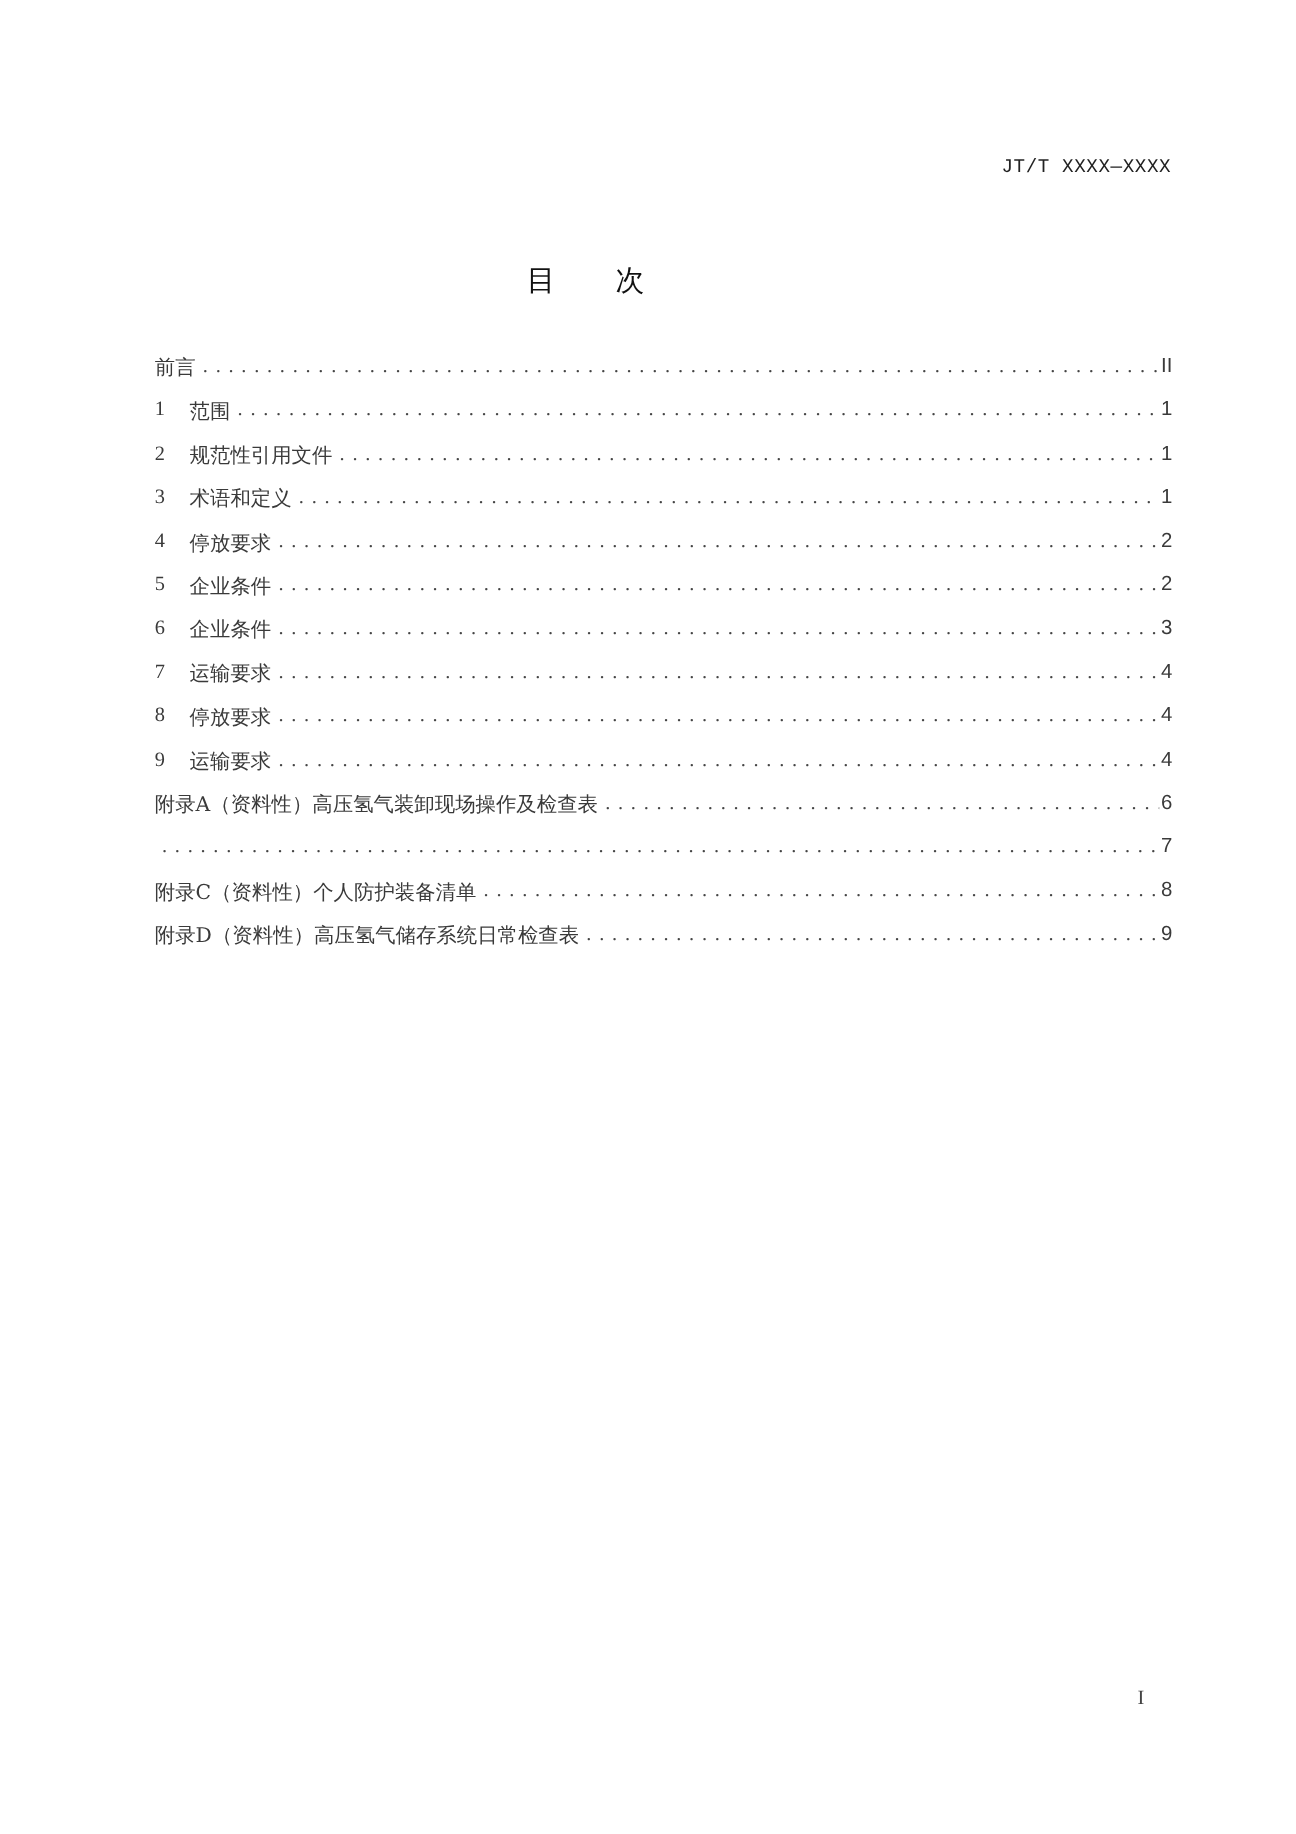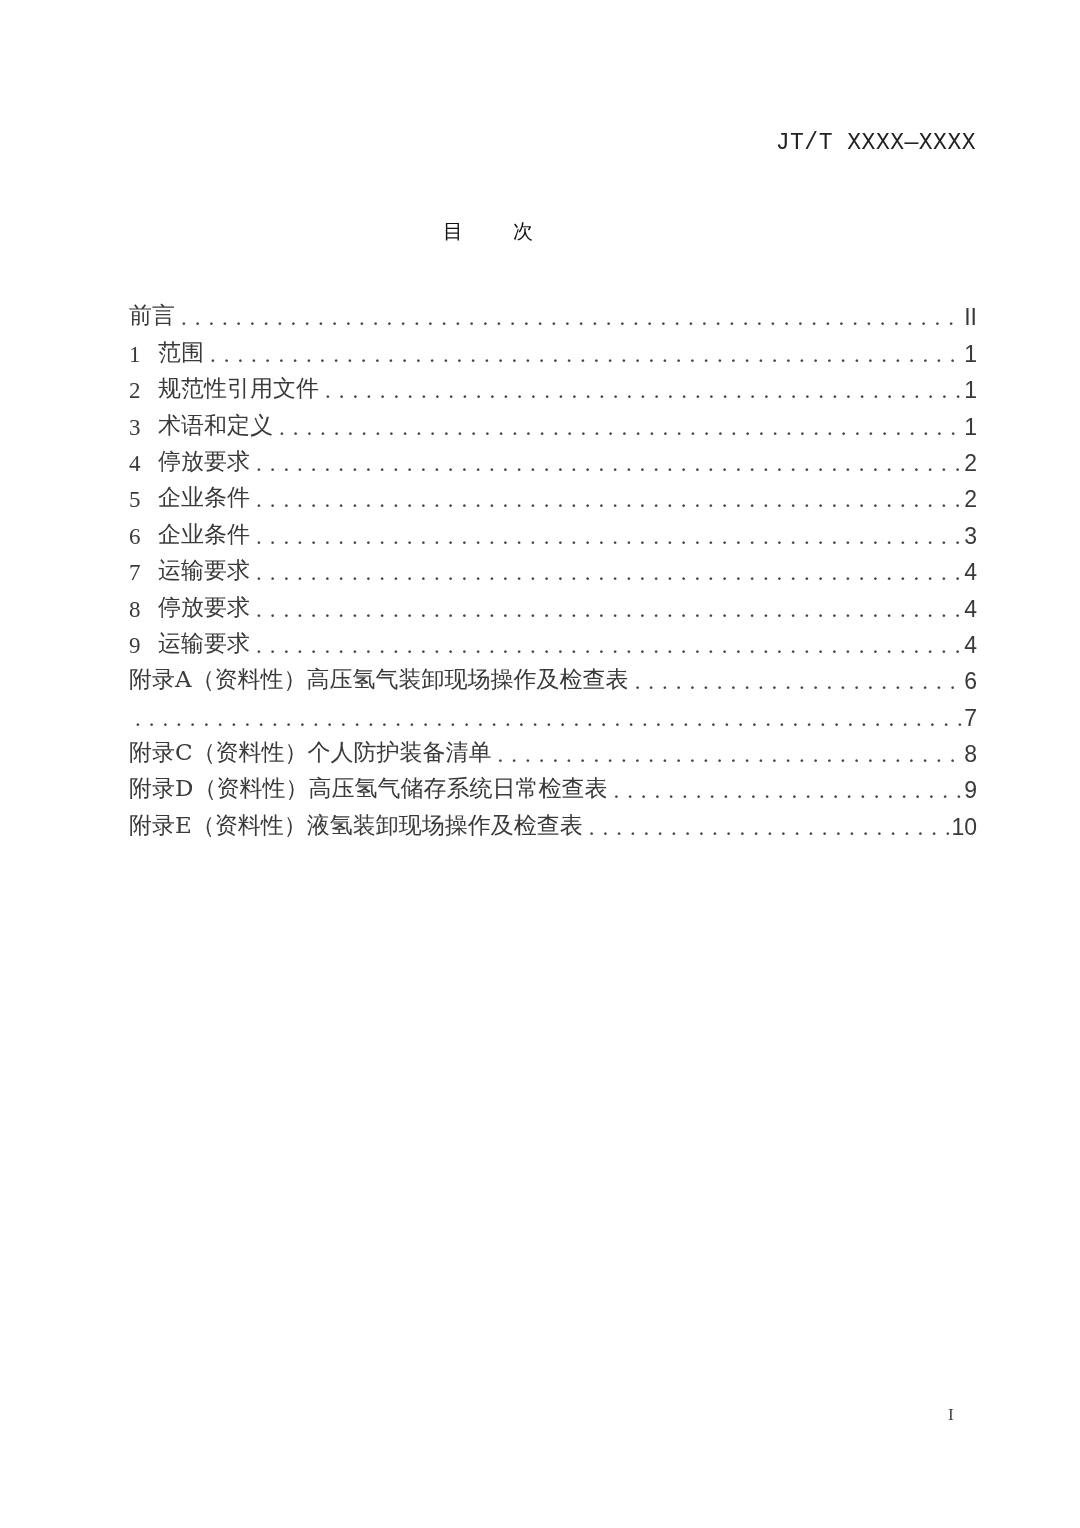--- a/index.html
+++ b/index.html
@@ -1,23 +1,23 @@
 <!DOCTYPE html>
 <html><head>
 <meta charset="utf-8">
 <style>
   html, body { margin:0; padding:0; background:#ffffff; }
   body { width:1080px; height:1528px; position:relative; overflow:hidden;
          font-family:"DejaVu Serif","Liberation Serif",serif; color:#333333; }
   .std-code { position:absolute; top:130px; right:104px; font-family:"Liberation Mono","DejaVu Sans Mono",monospace;
-              font-size:23px; color:#222; letter-spacing:0.5px; }
+              font-size:16px; color:#222; letter-spacing:0.5px; }
   .title { position:absolute; top:218px; left:0; width:976px; text-align:center;
-           font-family:"DejaVu Sans","Liberation Sans",sans-serif; font-size:20px; color:#111; letter-spacing:50px; padding-left:50px; box-sizing:border-box; }
+           font-family:"DejaVu Sans","Liberation Sans",sans-serif; font-size:24px; color:#111; letter-spacing:50px; padding-left:50px; box-sizing:border-box; }
   .toc { position:absolute; top:295px; left:129px; width:848px; }
-  .row { display:flex; align-items:flex-end; height:36.4px; font-size:23px; color:#3a3a3a; }
+  .row { display:flex; align-items:flex-start; height:36.4px; font-size:17px; color:#3a3a3a; }
   .num { width:29px; flex:none; font-family:"Liberation Serif",serif; }
   .label { flex:none; white-space:nowrap; }
   .leader { flex:1; overflow:hidden; white-space:nowrap; margin:0 2px 0 6px; color:#444; font-family:"Liberation Serif",serif; letter-spacing:4.6px; }
   .leader::before { content:". . . . . . . . . . . . . . . . . . . . . . . . . . . . . . . . . . . . . . . . . . . . . . . . . . . . . . . . . . . . . . . . . . . . . . . . . . . . . . . . . . . . . . . . . . . . . . . . . . . . . . . . . . . . . . . . . . . . . . . . . . . . . . . . ."; letter-spacing:0; word-spacing:2.2px; }
   .page { flex:none; font-family:Liberation Sans, sans-serif; text-align:right; }
   .footer-page { position:absolute; top:1405px; left:948px; font-family:"Liberation Serif",serif; font-size:17px; color:#444; }
 </style>
 </head>
 <body>
 
@@ -96,20 +96,15 @@
   <div class="row">
       <span class="label">附录C（资料性）个人防护装备清单</span>
       <span class="leader"></span>
       <span class="page">8</span>
     </div>
   <div class="row">
       <span class="label">附录D（资料性）高压氢气储存系统日常检查表</span>
       <span class="leader"></span>
       <span class="page">9</span>
     </div>
-  <div class="row">
-      <span class="label">附录E（资料性）液氢装卸现场操作及检查表</span>
-      <span class="leader"></span>
-      <span class="page">10</span>
-    </div>
 </div>
 
 <div class="footer-page">I</div>
 
 </body></html>

